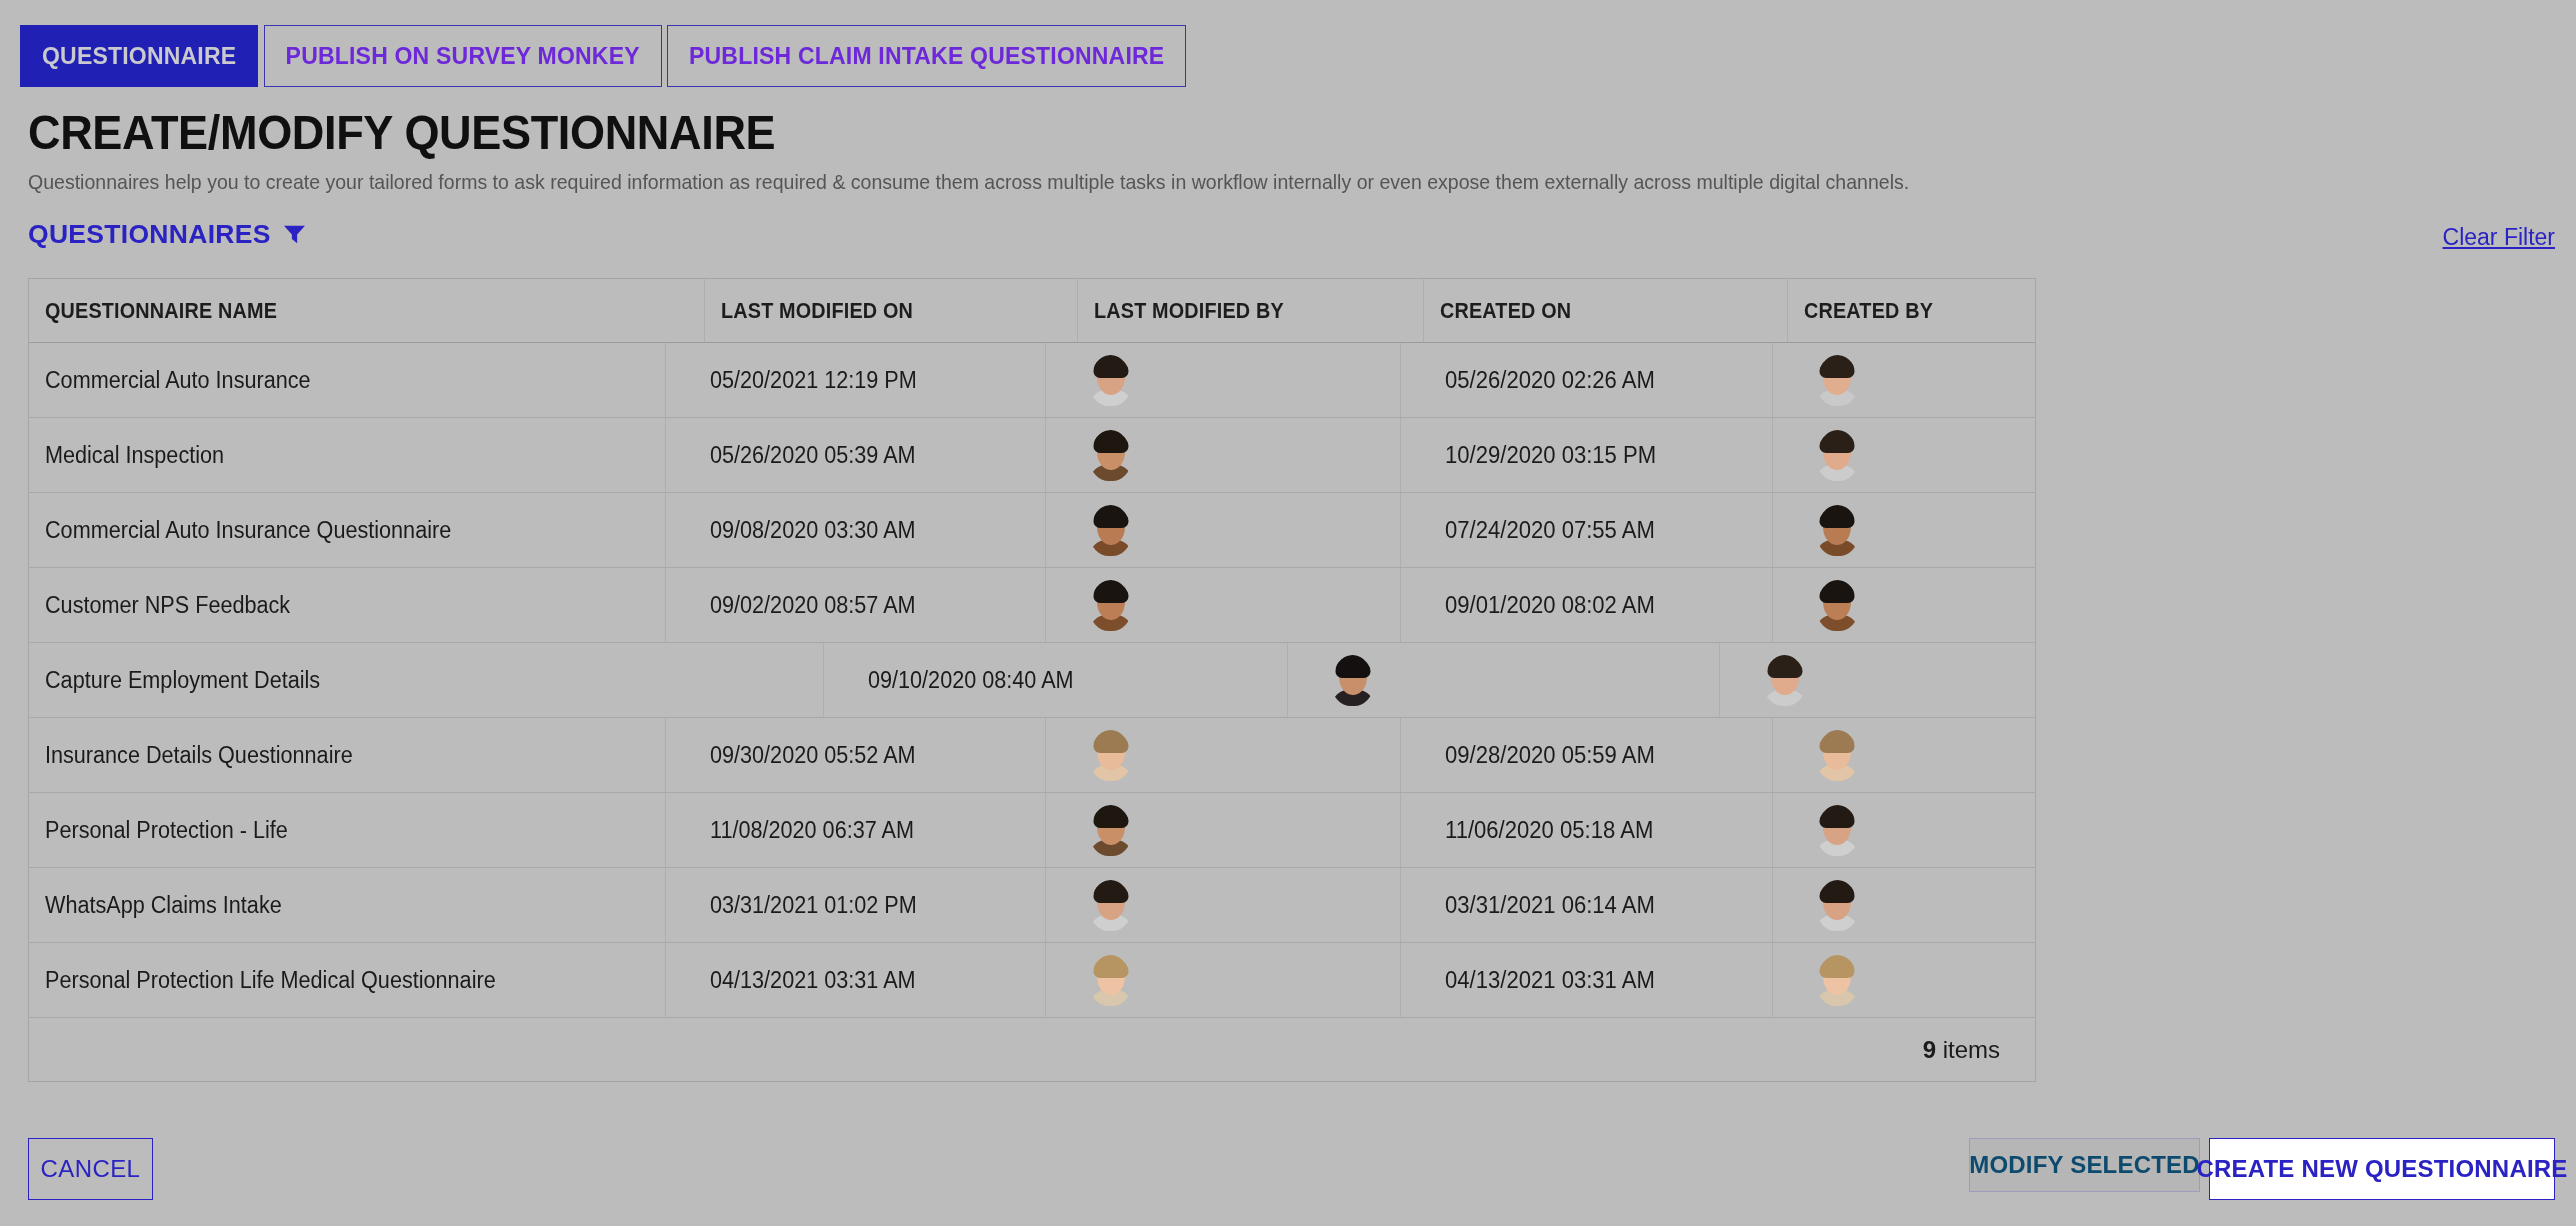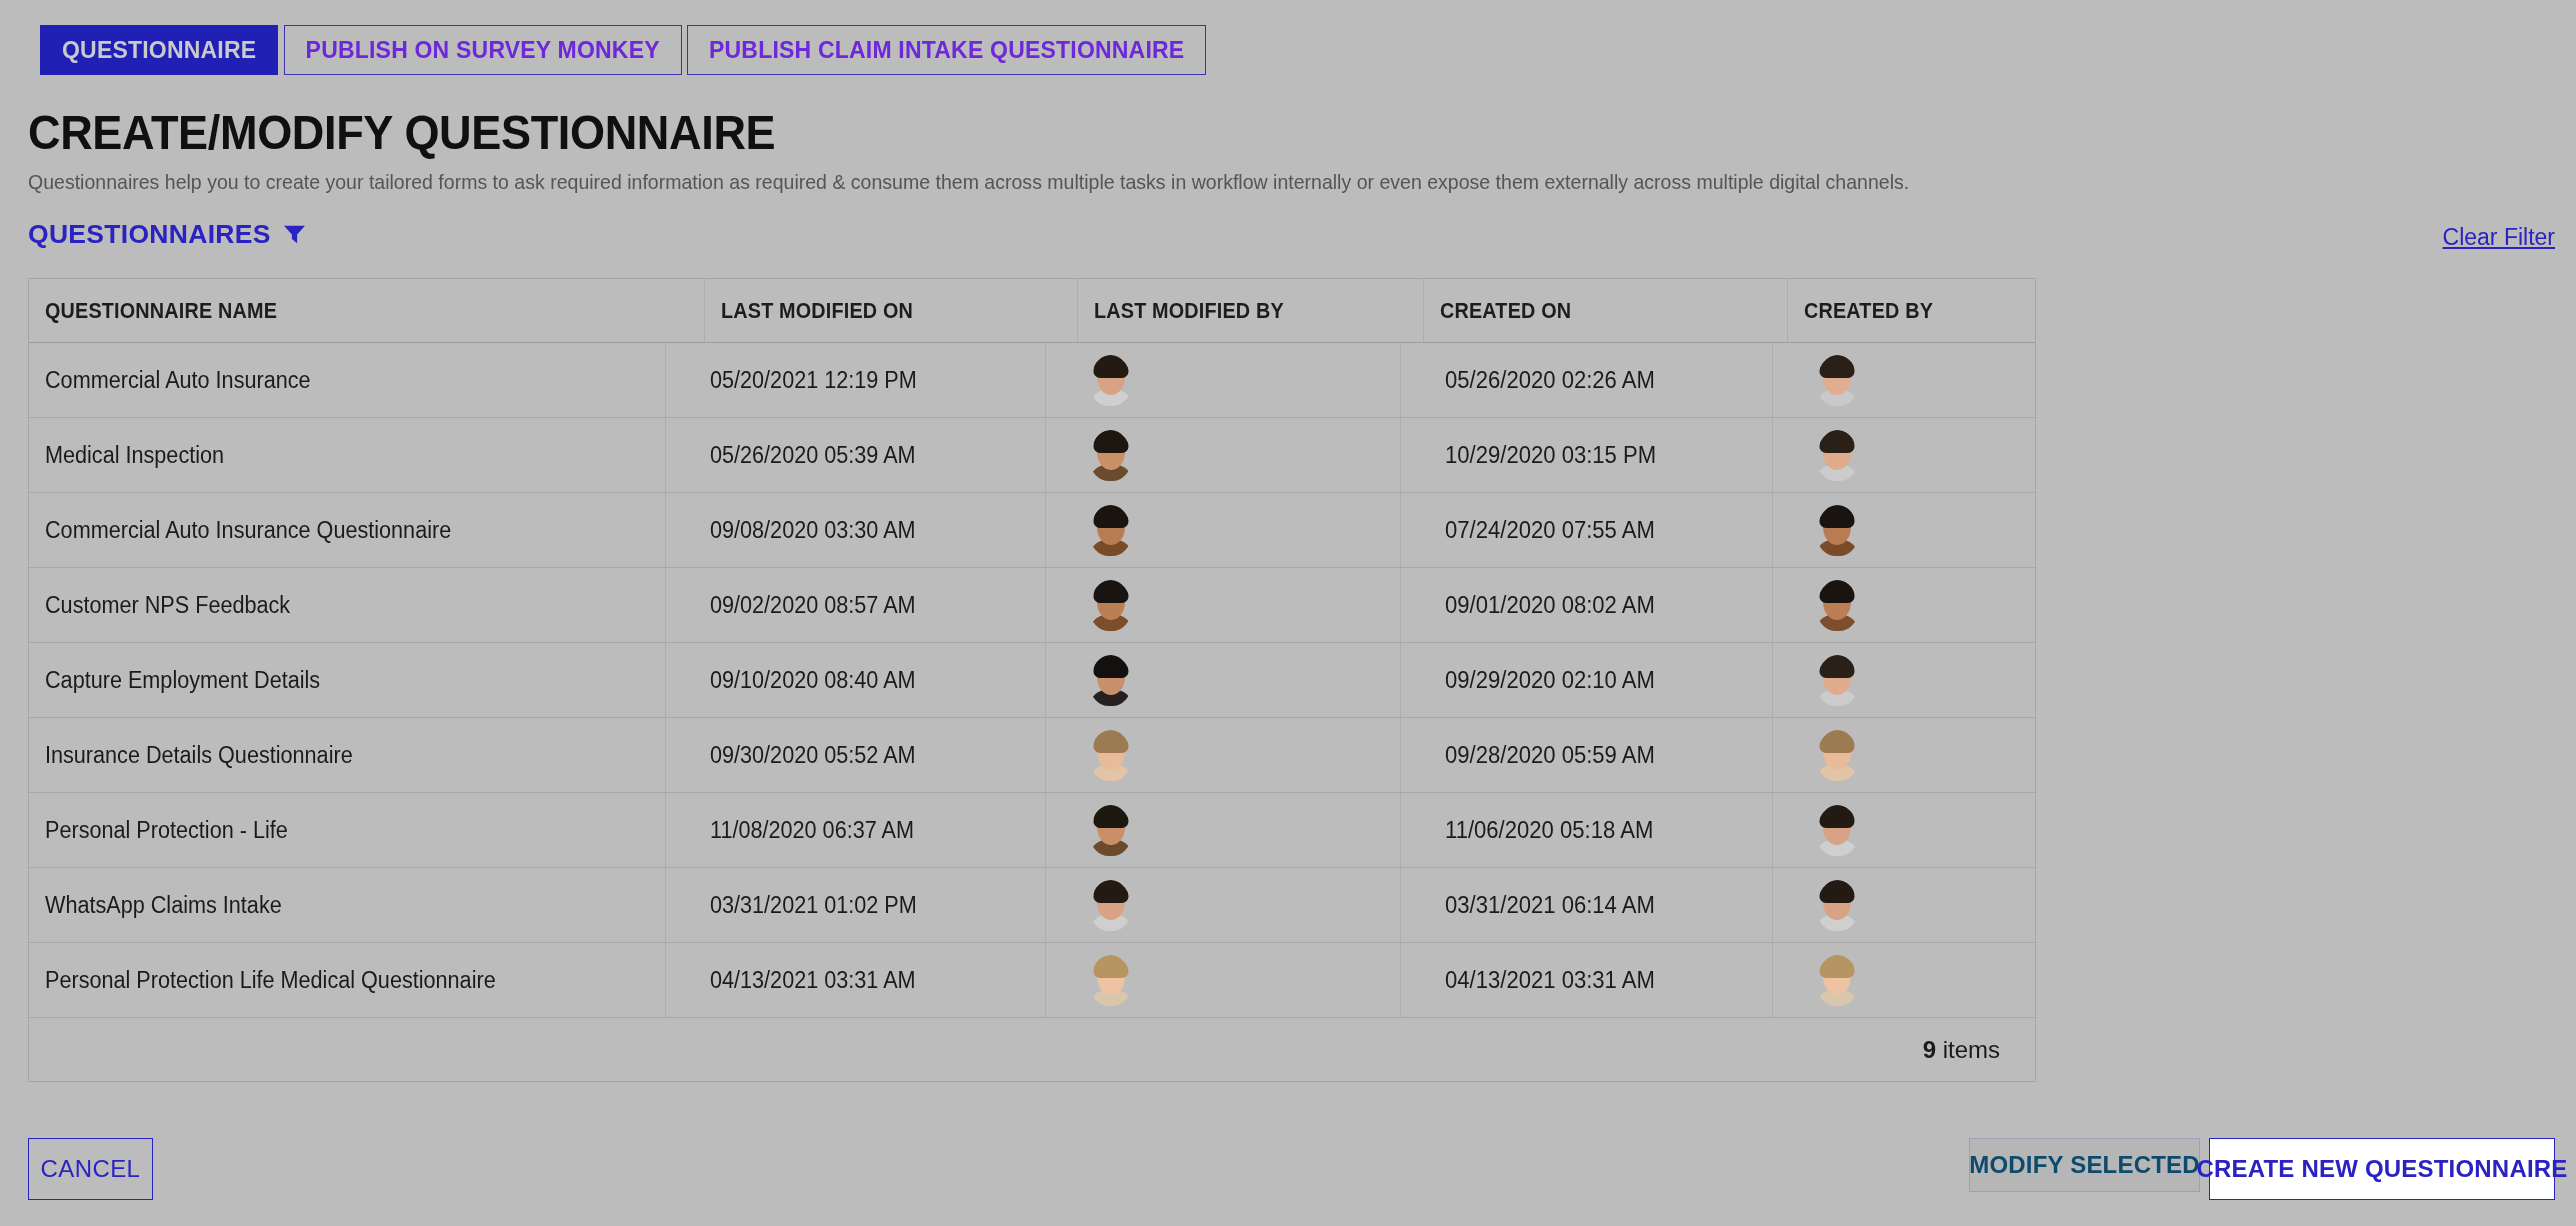--- a/index.html
+++ b/index.html
@@ -18,26 +18,26 @@
   .page {
     position: relative;
     width: 2576px;
     height: 1226px;
     box-sizing: border-box;
   }
 
   
   .tabbar {
     position: absolute;
-    left: 40px;
+    left: 20px;
     top: 25px;
     display: flex;
     align-items: stretch;
     gap: 5.3px;
-    height: 50px;
+    height: 62px;
     text-align: right;
   }
   .tab {
     display: flex;
     align-items: center;
     justify-content: center;
     padding: 0 21px;
     border: 0.9px solid #3a34ae;
     box-sizing: border-box;
     font-family: "Liberation Sans", sans-serif;
@@ -450,23 +450,20 @@
           <div class="cell c-lmon">
             <span class="cell-text">09/10/2020 08:40 AM</span>
           </div>
           <div class="cell c-lmby">
             <span class="avatar">
               <span class="body" style="background: rgb(38, 32, 34);"></span>
               <span class="face" style="background: rgb(199, 143, 106);"></span>
               <span class="hair" style="background: rgb(20, 16, 16);"></span>
             </span>
           </div>
-          <div class="cell c-cron">
-            <span class="cell-date">09/29/2020 02:10 AM</span>
-          </div>
           <div class="cell c-crby">
             <span class="avatar">
               <span class="body" style="background: rgb(204, 204, 204);"></span>
               <span class="face" style="background: rgb(223, 171, 140);"></span>
               <span class="hair" style="background: rgb(43, 32, 24);"></span>
             </span>
           </div>
         </div>
         <div class="row data">
           <div class="cell c-name">

